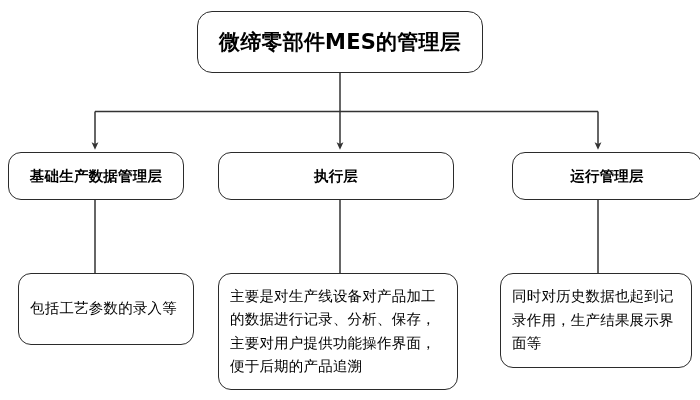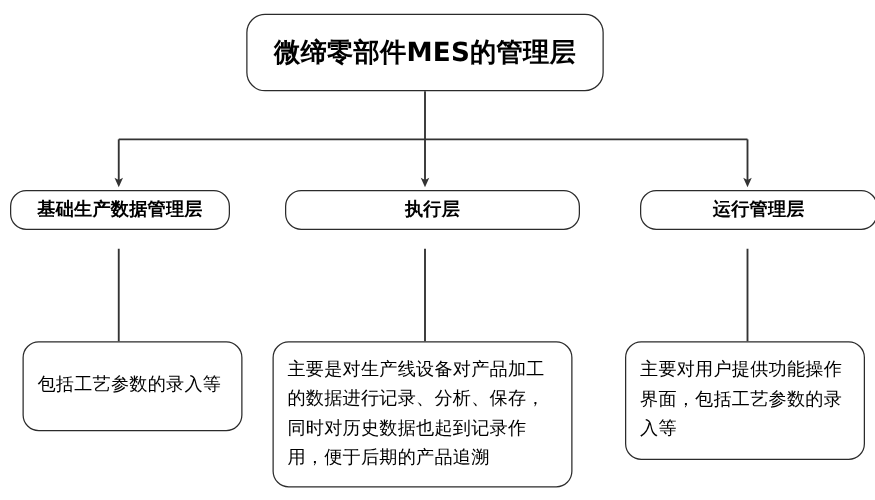--- a/index.html
+++ b/index.html
@@ -59,37 +59,37 @@
   }
   #node-title .node-label {
     font-size: 21px;
     font-weight: bold;
     line-height: 26px;
     text-align: center;
     width: 100%;
   }
   
   .level2 {
-    height: 32px;
+    height: 48px;
     border-radius: 13px;
   }
   .level2 .node-label {
     font-size: 14.5px;
     font-weight: bold;
     line-height: 20px;
     text-align: center;
     width: 100%;
   }
   #node-base-data {
     left: 8px;
     top: 152px;
     width: 176px;
   }
   #node-execution {
-    left: 228px;
+    left: 218px;
     top: 152px;
     width: 236px;
   }
   #node-runtime {
     left: 512px;
     top: 152px;
     width: 190px;
   }
   
   .detail .node-label {
@@ -158,20 +158,20 @@
 
   <div class="node center level2" id="node-runtime">
     <span class="node-label">运行管理层</span>
   </div>
 
   <div class="node leftal detail" id="node-base-data-detail">
     <span class="node-label">包括工艺参数的录入等</span>
   </div>
 
   <div class="node leftal detail" id="node-execution-detail">
-    <span class="node-label">主要是对生产线设备对产品加工的数据进行记录、分析、保存，同时对历史数据也起到记录作用，便于后期的产品追溯</span>
+    <span class="node-label">主要是对生产线设备对产品加工的数据进行记录、分析、保存，主要对用户提供功能操作界面，便于后期的产品追溯</span>
   </div>
 
   <div class="node leftal detail" id="node-runtime-detail">
-    <span class="node-label">主要对用户提供功能操作界面，包括工艺参数的录入等</span>
+    <span class="node-label">同时对历史数据也起到记录作用，生产结果展示界面等</span>
   </div>
 
 </div>
 
 </body></html>

